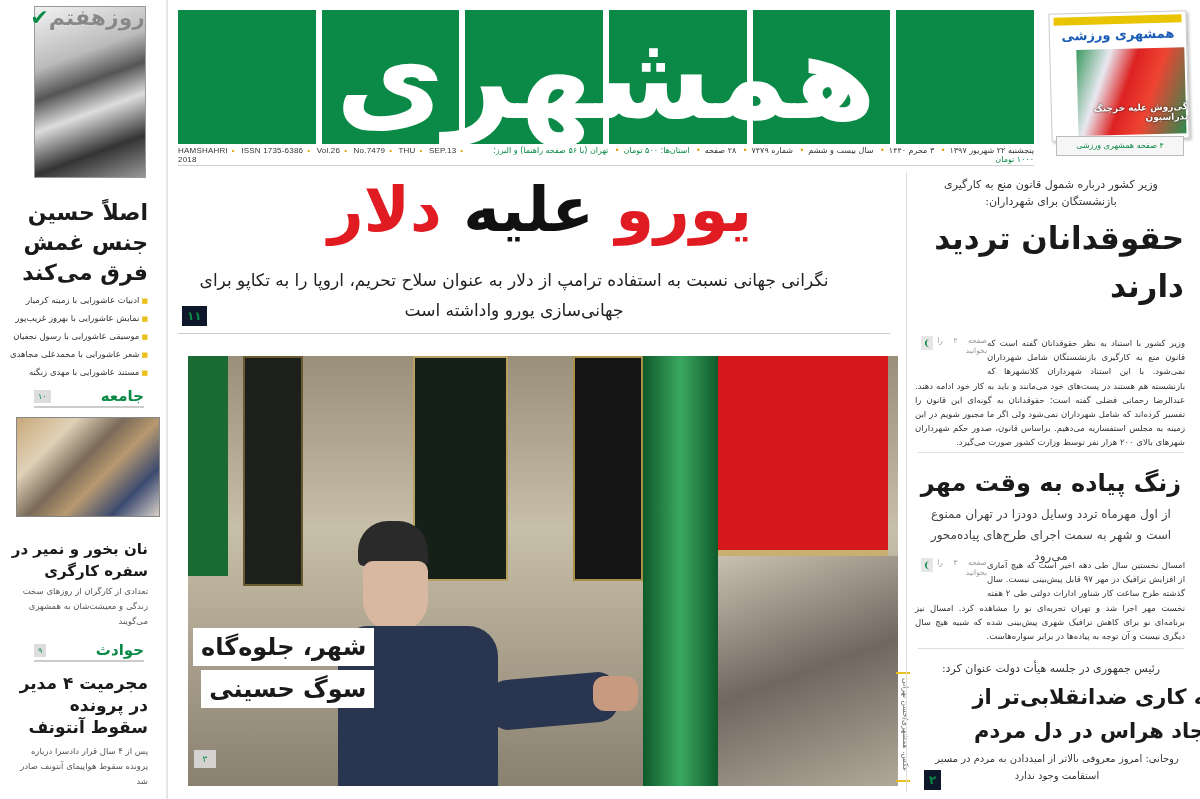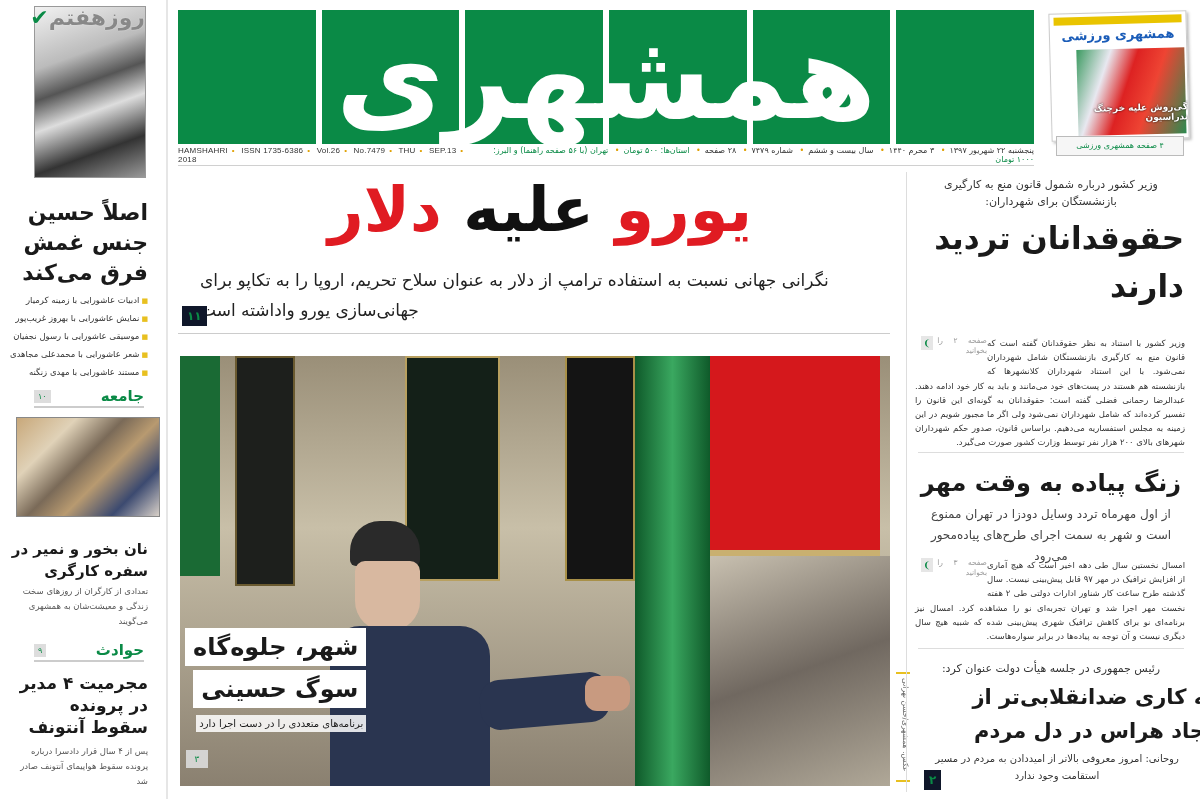--- a/index.html
+++ b/index.html
@@ -42,27 +42,27 @@
   .sports-paper .bar { height: 8px; background: #e9c400; margin: 3px 4px; }
   .sports-paper .name { color: #1a5cb8; font-weight: bold; font-size: 13px; text-align: center; direction: rtl; }
   .sports-paper .img { position: absolute; left: 26px; top: 36px; width: 108px; height: 86px; background: linear-gradient(110deg,#3b9a60 0%,#e8e8f0 25%,#d22 45%,#e43 65%,#2b8a50 100%); }
   .sports-paper .cap { position: absolute; left: 36px; top: 90px; color: #fff; font-weight: bold; font-size: 9px; direction: rtl; text-shadow: 0 0 2px #000; }
   .sports-label { position: absolute; left: 12px; top: 128px; width: 128px; height: 20px; background: #f6f6f6; border: 1px solid #bbb; color: #0a8a46; font-size: 8px; text-align: center; line-height: 18px; direction: rtl; }
 
   
   .main-title { left: 300px; top: 170px; width: 480px; text-align: center; font-size: 62px; font-weight: bold; line-height: 80px; direction: rtl; }
   .main-title .red { color: #e01b22; }
   .main-title .black { color: #111; }
-  .main-sub { left: 200px; top: 265px; width: 660px; text-align: left; font-size: 17px; line-height: 30px; direction: rtl; color: #222; }
+  .main-sub { left: 184px; top: 265px; width: 660px; text-align: center; font-size: 17px; line-height: 30px; direction: rtl; color: #222; }
   .pg-box { background: #0f172a; color: #0a8a46; font-size: 12px; font-weight: bold; padding: 3px 5px; }
   .main-pg { left: 182px; top: 306px; }
   .main-rule { left: 178px; top: 333px; width: 712px; height: 1px; background: #ccc; }
 
   
-  .photo { left: 180px; top: 356px; width: 710px; height: 430px; overflow: hidden; background: #fde047; }
+  .photo { left: 188px; top: 356px; width: 710px; height: 430px; overflow: hidden; background: #fde047; }
   .ph { position: absolute; }
   .photo-cap-wrap { position: absolute; left: 5px; top: 272px; direction: rtl; }
   .photo-cap { background: #fff; font-weight: bold; font-size: 24px; padding: 2px 8px; line-height: 34px; display: inline-block; margin-bottom: 4px; }
   .photo-sub { background: rgba(255,255,255,0.85); font-size: 10px; padding: 1px 3px; line-height: 15px; display: inline-block; margin-bottom: 1px; }
   .photo-pg { position: absolute; left: 6px; top: 394px; width: 22px; height: 18px; background: rgba(220,220,220,0.9); color: #0a8a46; font-size: 9px; text-align: center; line-height: 18px; }
   .photo-credit { left: 896px; top: 672px; width: 14px; height: 110px; writing-mode: vertical-rl; font-size: 7.5px; color: #666; border-top: 2px solid #e8c020; border-bottom: 2px solid #e8c020; padding: 4px 0; }
 
   
   .rc-kicker { left: 918px; top: 176px; width: 266px; text-align: center; font-size: 11px; line-height: 17px; direction: rtl; color: #333; }
   .rc-head { left: 918px; top: 214px; width: 266px; text-align: right; font-size: 31px; font-weight: bold; line-height: 48px; direction: rtl; }
@@ -180,21 +180,20 @@
   <div class="ph" style="left:530px;top:200px;width:180px;height:230px;background:linear-gradient(160deg,#c8c0b0,#706860,#b0a898);"></div>
   <div class="ph" style="left:170px;top:165px;width:70px;height:45px;background:#2a2a2a;border-radius:30px 30px 6px 6px;"></div>
   <div class="ph" style="left:175px;top:205px;width:65px;height:70px;background:#d8b8a0;border-radius:10px 10px 30px 30px;"></div>
   <div class="ph" style="left:150px;top:270px;width:160px;height:160px;background:#2a3550;border-radius:30px 30px 0 0;"></div>
   <div class="ph" style="left:300px;top:320px;width:130px;height:50px;background:#2a3550;border-radius:20px;transform:rotate(-5deg);"></div>
   <div class="ph" style="left:405px;top:320px;width:45px;height:35px;background:#c89a80;border-radius:12px;"></div>
 
   <div class="photo-cap-wrap">
     <div><span class="photo-cap">شهر، جلوه‌گاه</span></div>
     <div><span class="photo-cap">سوگ حسینی</span></div>
-    <div><span class="photo-sub">برنامه‌های متعددی را در دست اجرا دارد</span></div>
   </div>
   <div class="photo-pg">۳</div>
 </div>
 <div class="abs photo-credit">عکس: همشهری/حسن تهرانی</div>
 
 <div class="abs col-divider"></div>
 
 <div class="abs rc-kicker">وزیر کشور درباره شمول قانون منع به کارگیری بازنشستگان برای شهرداران:</div>
 <div class="abs rc-head">حقوقدانان تردید دارند</div>
 <div class="abs rc-body">

